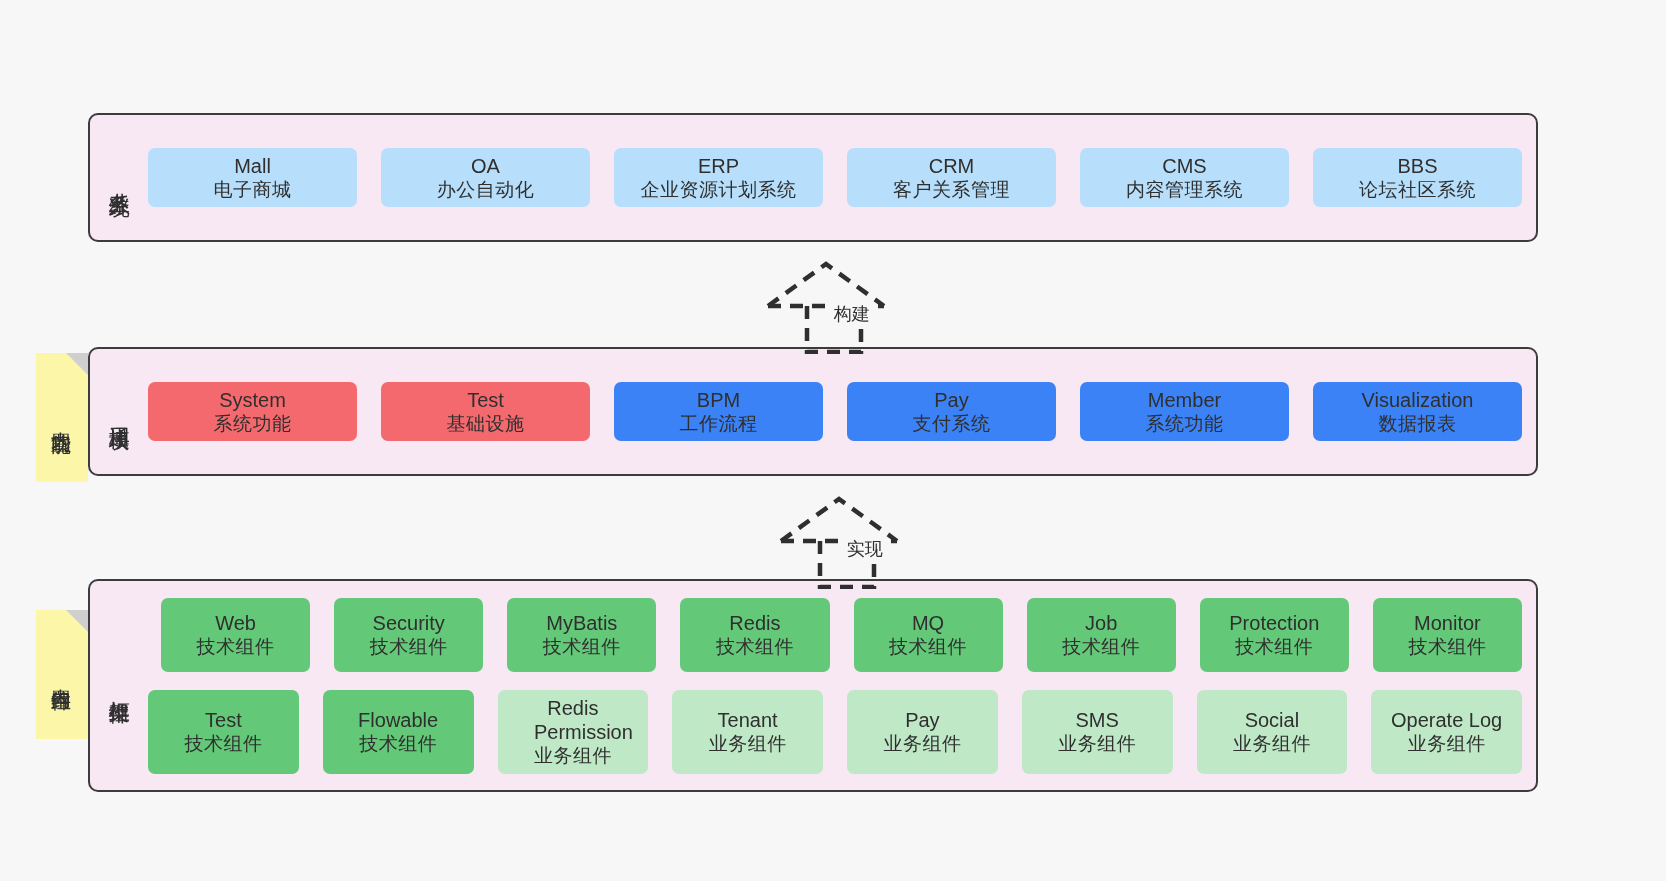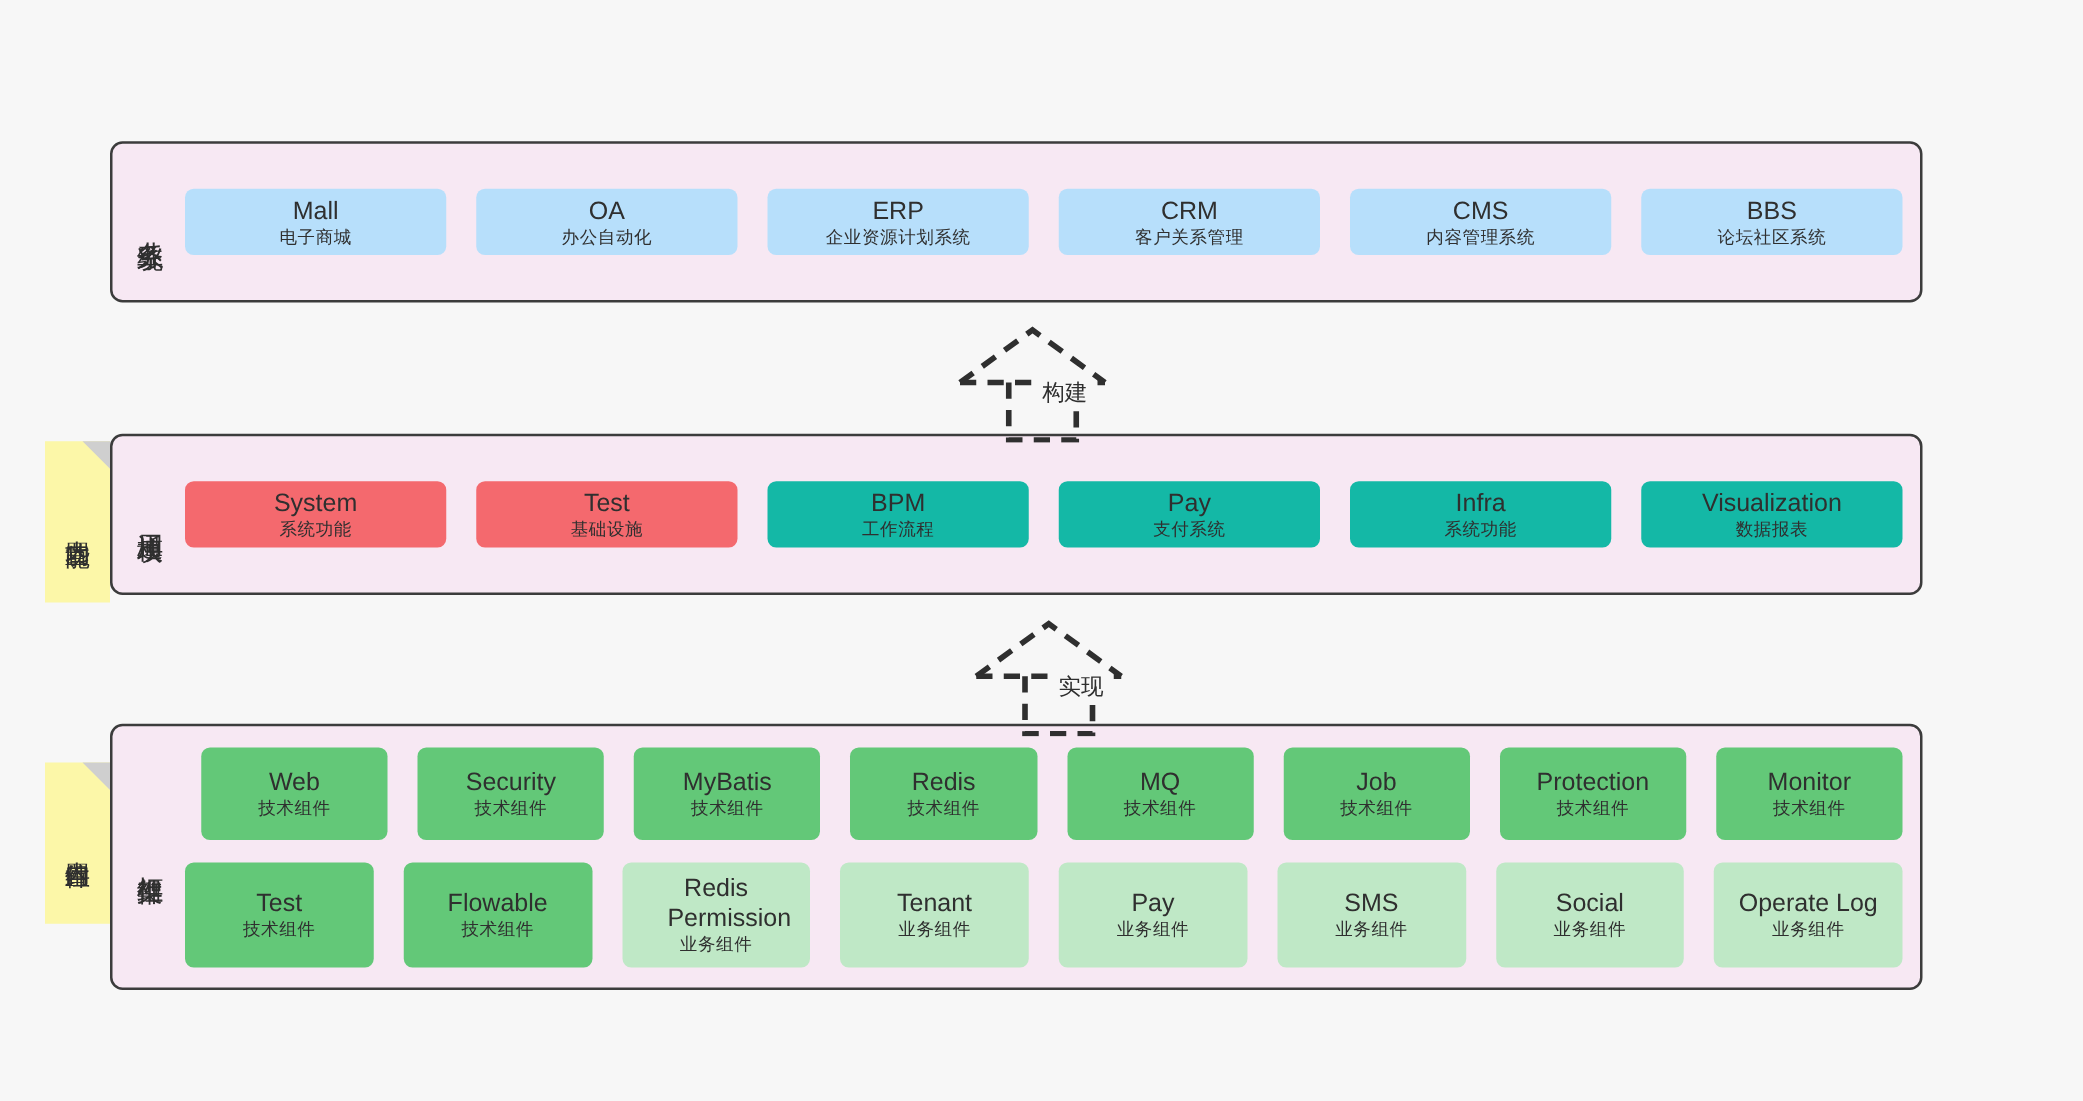--- a/index.html
+++ b/index.html
@@ -79,27 +79,27 @@
     text-align: center;
     padding: 6px 8px;
     line-height: 1.22;
     color: #2f2f2f;
   }
   .box .en {
     font-size: 20px;
     white-space: normal;
   }
   .box .cn {
-    font-size: 14px;
+    font-size: 19px;
     letter-spacing: 0.5px;
   }
 
   .box.blue        { background: #b7dffb; }
   .box.red         { background: #f4696e; }
-  .box.pink        { background: #14b8a6; }
+  .box.pink        { background: #3b82f6; }
   .box.green       { background: #63c878; }
   .box.lightgreen  { background: #bfe8c6; }
 
   
   .note {
     position: absolute;
     box-sizing: border-box;
     background: #fcf7a8;
     display: flex;
     align-items: center;
@@ -209,21 +209,21 @@
         </div>
         <div class="box pink">
           <span class="en">BPM</span>
           <span class="cn">工作流程</span>
         </div>
         <div class="box pink">
           <span class="en">Pay</span>
           <span class="cn">支付系统</span>
         </div>
         <div class="box pink">
-          <span class="en">Infra</span>
+          <span class="en">Member</span>
           <span class="cn">系统功能</span>
         </div>
         <div class="box pink">
           <span class="en">Visualization</span>
           <span class="cn">数据报表</span>
         </div>
       </div>
     </div>
   </div>
 

